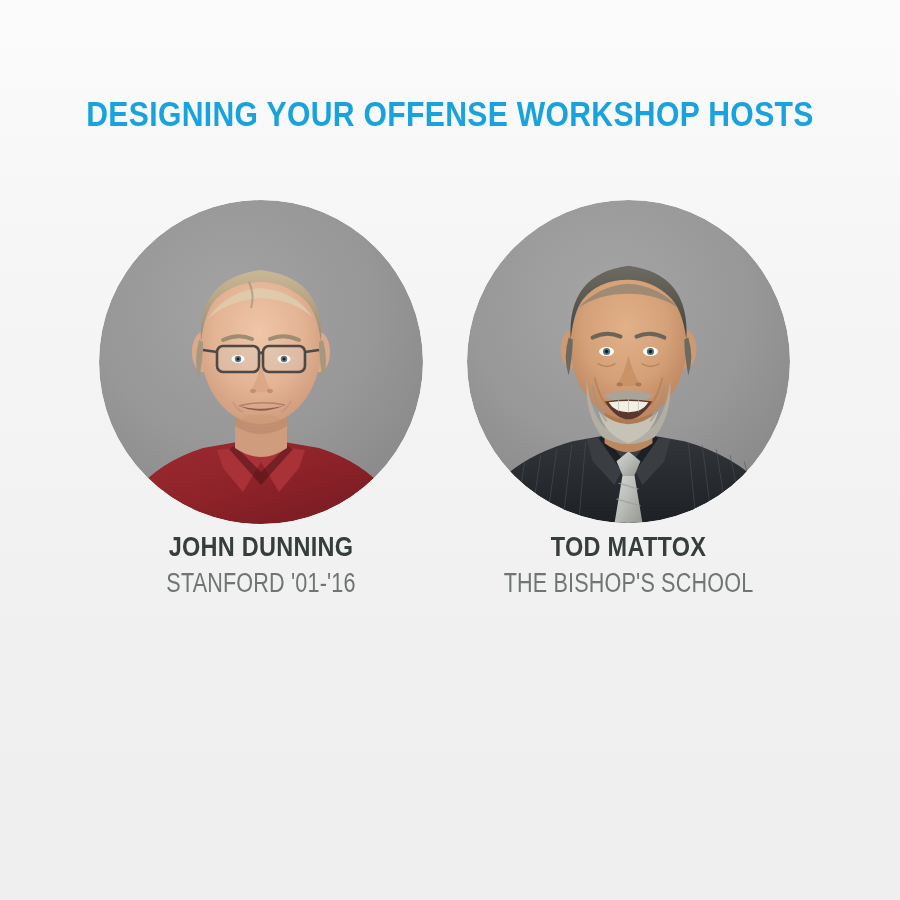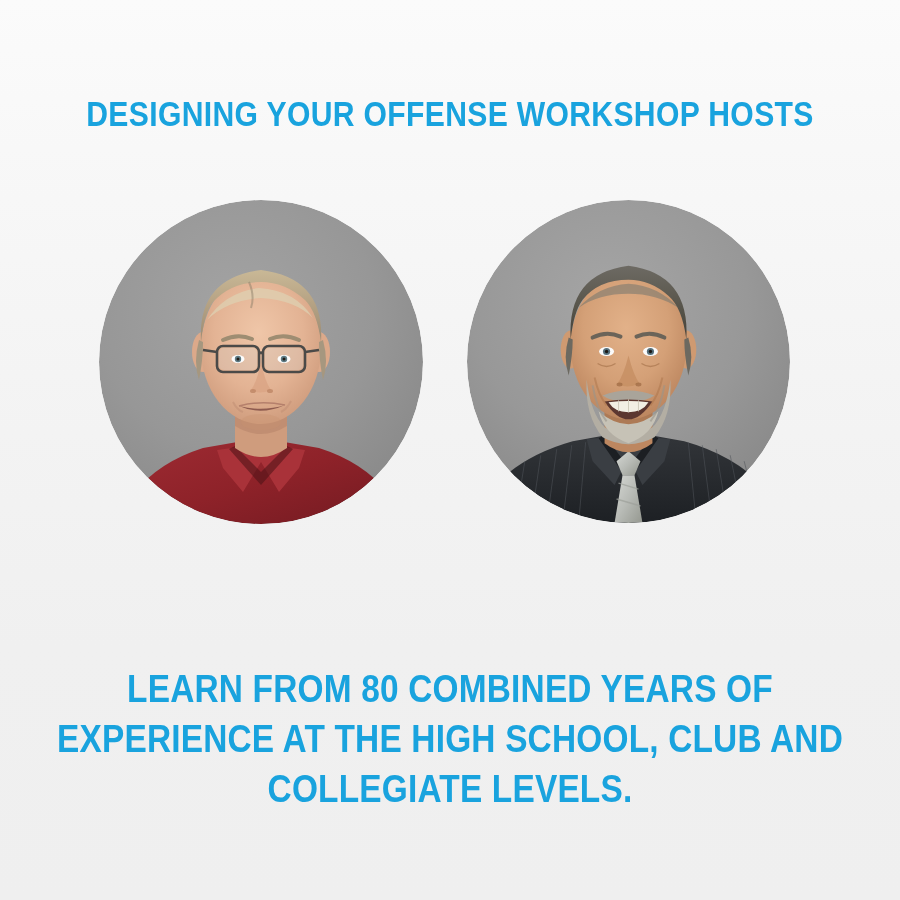--- a/index.html
+++ b/index.html
@@ -321,20 +321,25 @@
           <path d="M 126 186 Q 130 210 140 222" stroke="#9a958b" stroke-width="2" fill="none" opacity="0.6"></path>
           <path d="M 198 186 Q 194 210 184 222" stroke="#9a958b" stroke-width="2" fill="none" opacity="0.6"></path>
 
           <path d="M 128 178 Q 132 196 140 206" stroke="#a87146" stroke-width="2" fill="none" opacity="0.45"></path>
           <path d="M 196 178 Q 192 196 184 206" stroke="#a87146" stroke-width="2" fill="none" opacity="0.45"></path>
         </g>
       </svg>
     </div>
   </div>
 
-
-  <div class="tagline">
-    <span class="tline">LEARN FROM 80 COMBINED YEARS OF</span>
-    <span class="tline">EXPERIENCE AT THE HIGH SCHOOL, CLUB AND</span>
-    <span class="tline">COLLEGIATE LEVELS.</span>
+  <div class="captions">
+    <div class="caption left">
+      <div class="host-name">JOHN DUNNING</div>
+      <div class="host-school">STANFORD '01-'16</div>
+    </div>
+    <div class="caption right">
+      <div class="host-name">TOD MATTOX</div>
+      <div class="host-school">THE BISHOP'S SCHOOL</div>
+    </div>
   </div>
 
+
 </div>
 
 </body></html>

